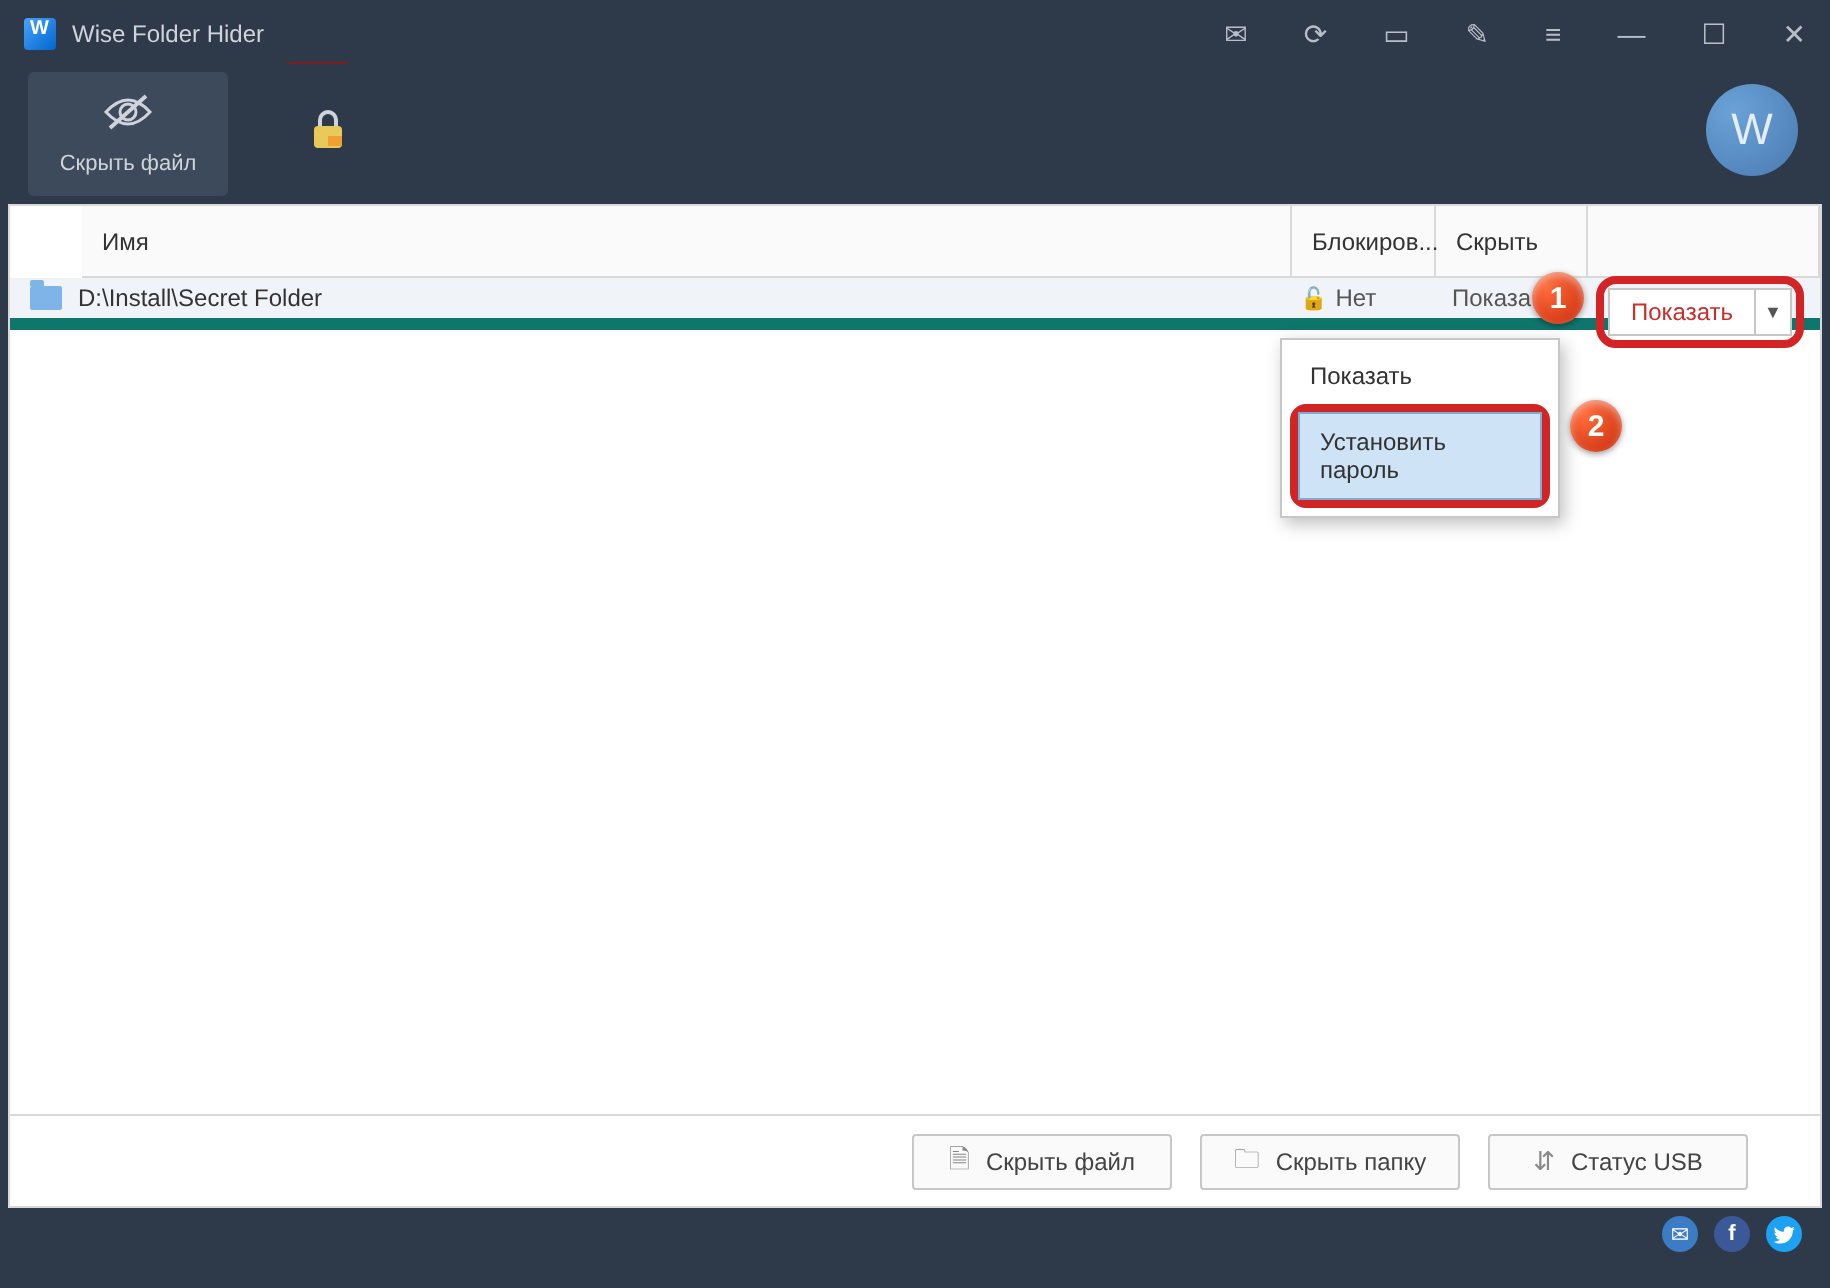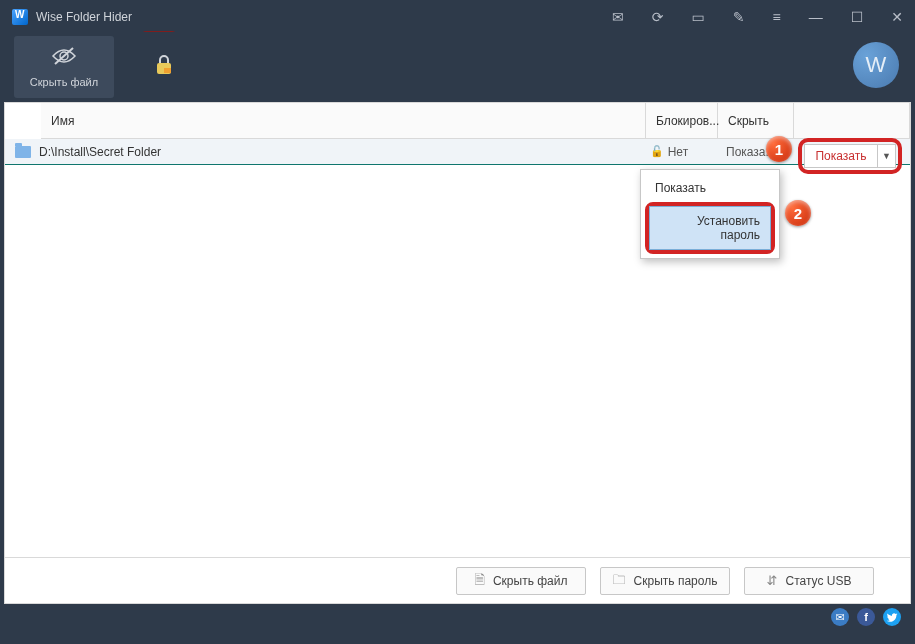--- a/index.html
+++ b/index.html
@@ -21,39 +21,39 @@
 .lock-icon-svg { width: 24px; height: 24px; margin-bottom: 4px; }
 .w-logo { position: absolute; right: 14px; top: 10px; width: 46px; height: 46px; border-radius: 50%; background: radial-gradient(circle at 30% 30%, #6aa2d8, #4a7ab0); display: flex; align-items: center; justify-content: center; color: #e5eef7; font-size: 22px; font-weight: 300; }
 .content { background: #fff; height: 456px; margin: 0 2px 0 2px; border: 1px solid #d9d9d9; display: flex; flex-direction: column; }
 .list-header { height: 36px; background: #fafafa; border-bottom: 1px solid #d9d9d9; display: flex; font-size: 12px; color: #333; margin-left: 36px; }
 .list-header > div { border-right: 1px solid #d9d9d9; display: flex; align-items: center; padding: 0 10px; }
 .col-name { flex: 1; }
 .col-lock { width: 72px; }
 .col-status { width: 76px; }
 .col-ops { width: 116px; border-right: none; }
 .list-body { flex: 1; position: relative; background: #fff; }
-.row { height: 26px; display: flex; align-items: center; font-size: 12px; background: #f0f4f8; border-bottom: 1px solid #0f766e; }
+.row { height: 26px; display: flex; align-items: center; font-size: 12px; background: #f0f4f8; border-bottom: 6px solid #0f766e; }
 .row .folder-icon { width: 16px; height: 12px; background: #7fb4e8; margin: 0 8px 0 10px; border-radius: 1px; position: relative; }
 .row .folder-icon::before { content:""; position:absolute; top:-3px; left:0; width:7px; height:3px; background:#7fb4e8; border-radius:1px 1px 0 0; }
 .row .path { flex: 1; color: #333; }
 .row .rlock { width: 72px; color: #555; display: flex; align-items: center; gap: 4px; padding-left: 4px; }
 .row .rlock .li { color:#bbb; font-size:11px; }
 .row .rstatus { width: 76px; color: #555; padding-left: 8px; }
 .row .rops { width: 116px; }
 .show-btn-wrap { position: absolute; right: 8px; top: -1px; }
 .callout-1-ring { border: 4px solid #d22424; border-radius: 10px; padding: 2px; display: inline-block; }
 .show-btn { height: 24px; width: 92px; border: 1px solid #c7c7c7; background: #fff; display: flex; align-items: center; cursor: pointer; }
 .show-btn .lbl { flex: 1; text-align: center; color: #c83030; font-size: 12px; }
 .show-btn .dd { width: 18px; border-left: 1px solid #c7c7c7; height: 100%; display: flex; align-items: center; justify-content: center; color: #555; font-size: 9px; }
 .badge { width: 26px; height: 26px; border-radius: 50%; background: radial-gradient(circle at 30% 30%, #ff6b3a, #c82a0a); box-shadow: inset 0 2px 4px rgba(255,255,255,0.5), 0 1px 3px rgba(0,0,0,0.4); color: #fff; font-weight: bold; font-size: 15px; display: flex; align-items: center; justify-content: center; position: absolute; }
 .badge-1 { top: -2px; left: -32px; }
 .menu { position: absolute; top: 30px; right: 130px; width: 140px; background: #fff; border: 1px solid #c7c7c7; box-shadow: 2px 3px 8px rgba(0,0,0,0.25); padding: 4px; font-size: 12px; }
 .menu-item { padding: 7px 10px; color: #333; cursor: pointer; }
 .menu-item.hl-wrap { padding: 0; position: relative; }
-.menu-item.hl { background: #cfe3f6; border: 1px solid #7aaed8; padding: 7px 10px; text-align: right; }
+.menu-item.hl { background: #cfe3f6; border: 1px solid #7aaed8; padding: 7px 10px; }
 .callout-2-ring { border: 4px solid #d22424; border-radius: 8px; }
 .badge-2 { top: -2px; right: -36px; }
 .bottom-bar { height: 46px; background: #fff; margin: 0 2px; border: 1px solid #d9d9d9; border-top: none; display: flex; align-items: center; justify-content: flex-end; gap: 14px; padding: 0 36px 0 0; }
 .action-btn { height: 28px; min-width: 130px; border: 1px solid #c7c7c7; background: #fafafa; display: flex; align-items: center; justify-content: center; gap: 8px; font-size: 12px; color: #444; cursor: pointer; border-radius: 2px; }
 .action-btn .ai { color: #888; font-size: 13px; }
 .footer { height: 26px; background: #2e3a4a; display: flex; justify-content: flex-end; align-items: center; gap: 8px; padding: 0 12px; }
 .footer .sicon { width: 18px; height: 18px; border-radius: 50%; display: flex; align-items: center; justify-content: center; color: #fff; font-size: 11px; cursor: pointer; }
 .sicon.mail { background: #3b7cc4; }
 .sicon.fb { background: #3b5998; font-weight: bold; }
 .sicon.tw { background: #1da1f2; }
@@ -143,21 +143,21 @@
     </div>
   </div>
 
   <div class="bottom-bar">
     <div class="action-btn">
       <span class="ai">🗎</span>
       <span>Скрыть файл</span>
     </div>
     <div class="action-btn">
       <span class="ai">🗀</span>
-      <span>Скрыть пароль</span>
+      <span>Скрыть папку</span>
     </div>
     <div class="action-btn">
       <span class="ai">⇵</span>
       <span>Статус USB</span>
     </div>
   </div>
 
   <div class="footer">
     <div class="sicon mail">✉</div>
     <div class="sicon fb">f</div>

